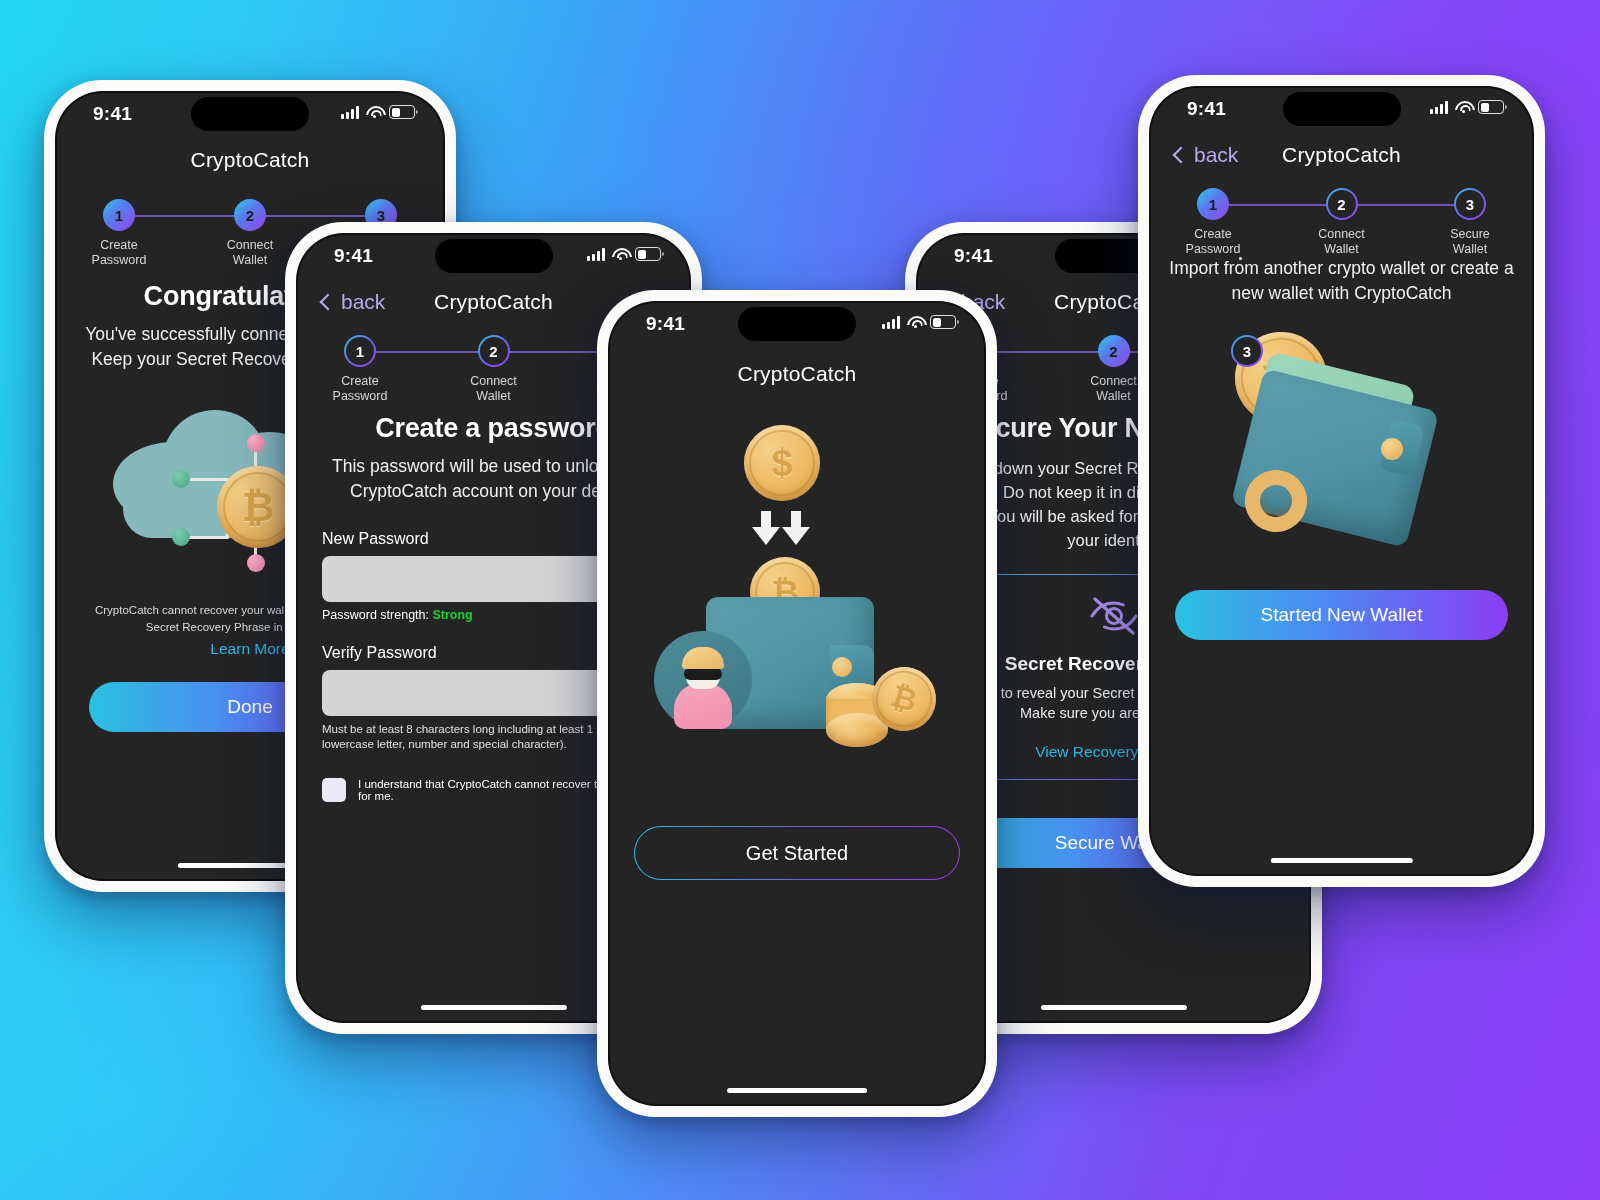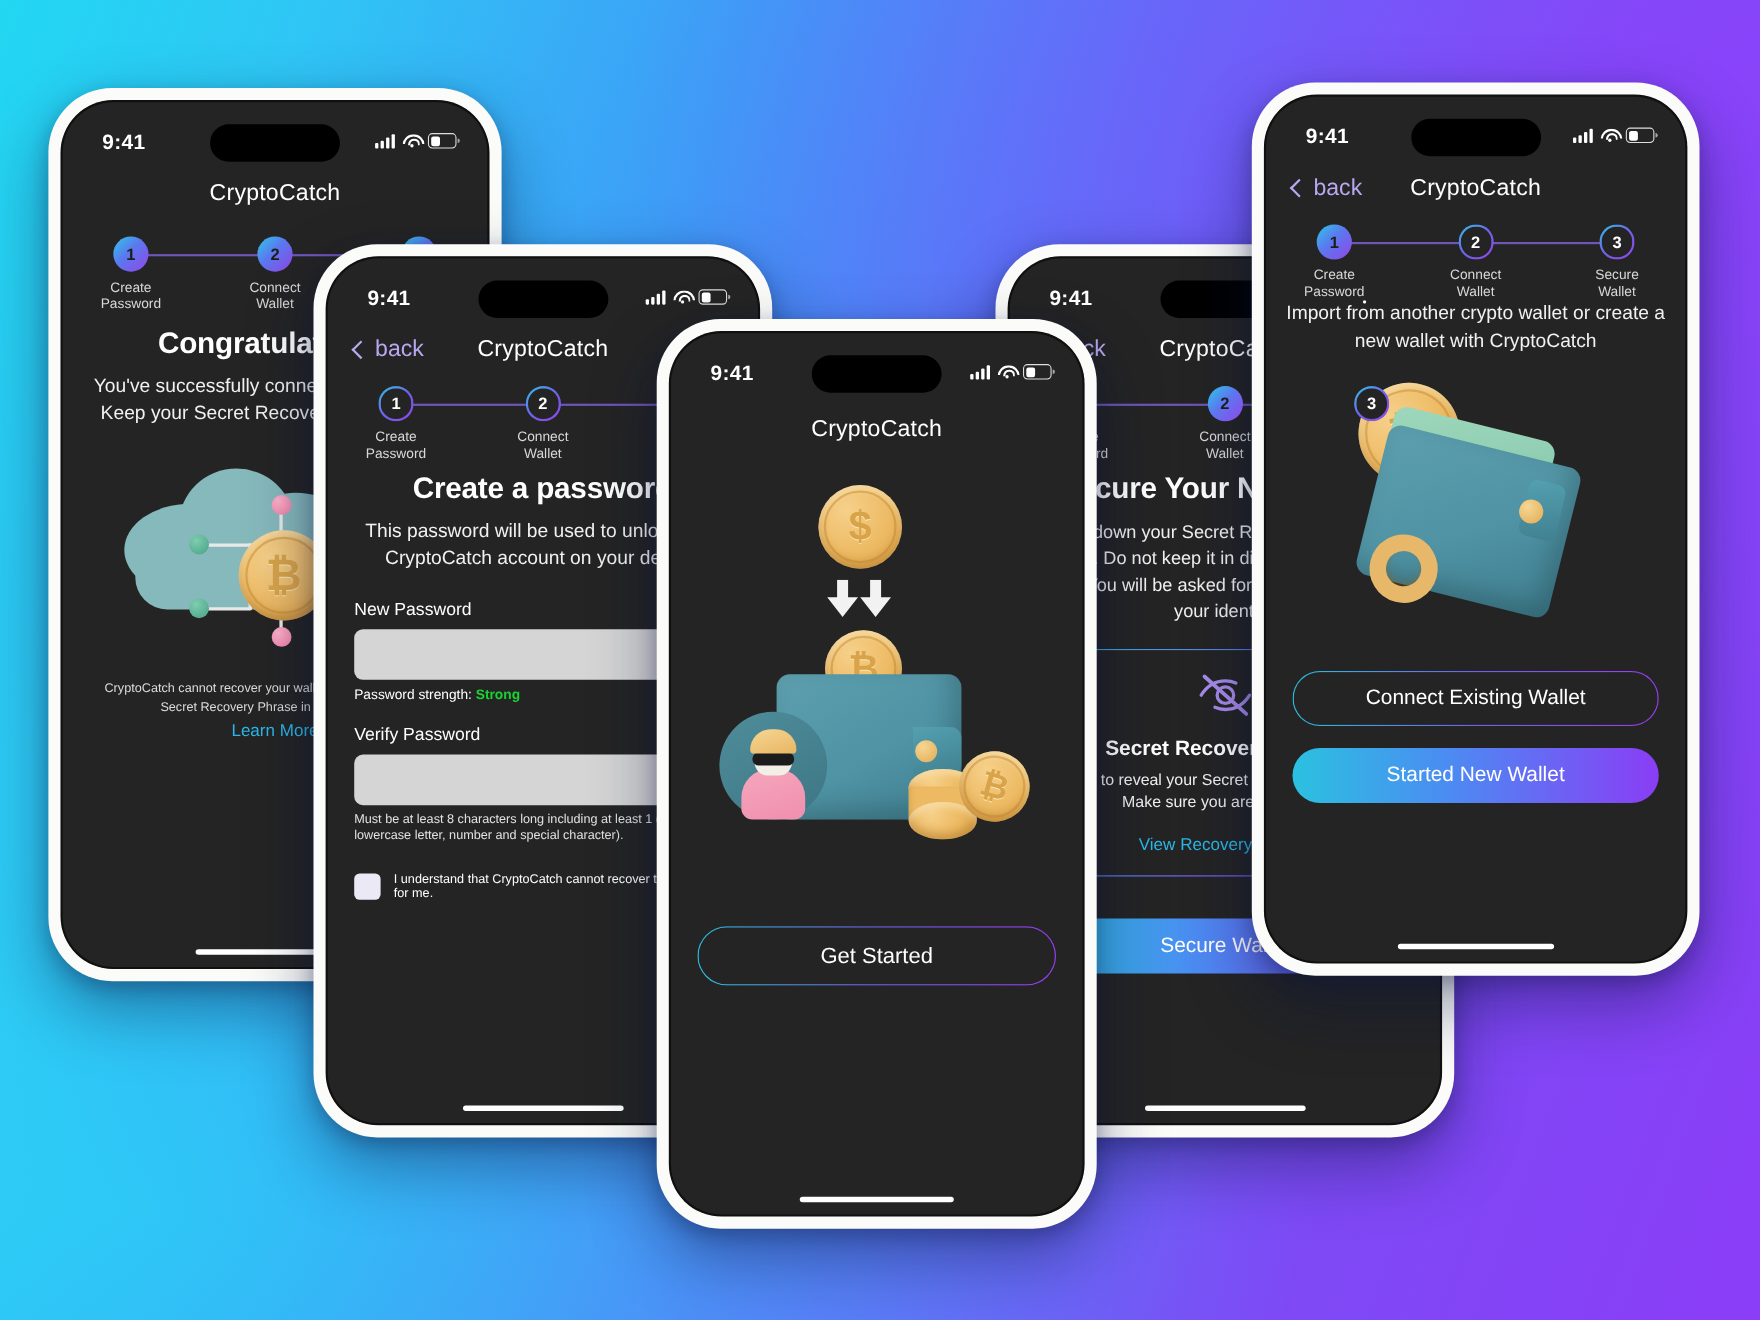--- a/index.html
+++ b/index.html
@@ -23,21 +23,21 @@
   }
   .screen{
     position:relative;width:100%;height:100%;
     background:#242424;border-radius:48px;overflow:hidden;
     color:#fff;
   }
   .screen::after{content:"";position:absolute;inset:0;border-radius:48px;
     box-shadow:inset 0 0 0 2px rgba(0,0,0,.55);pointer-events:none;}
 
   
-  .statusbar{position:relative;height:46px;display:flex;align-items:center;margin-top:16px;}
+  .statusbar{position:relative;height:46px;display:flex;align-items:center;}
   .sb-time{position:absolute;left:38px;top:12px;font-size:19px;font-weight:bold;letter-spacing:.3px;}
   .notch{position:absolute;left:50%;transform:translateX(-50%);top:6px;
     width:118px;height:34px;background:#000;border-radius:18px;}
   .sb-right{position:absolute;right:30px;top:14px;display:flex;align-items:center;gap:7px;}
   .bars{display:flex;align-items:flex-end;gap:2px;height:13px;}
   .bars i{display:block;width:3px;background:#fff;border-radius:1px;}
   .bars i:nth-child(1){height:5px}.bars i:nth-child(2){height:7px}
   .bars i:nth-child(3){height:10px}.bars i:nth-child(4){height:13px}
   .wifi{width:16px;height:12px;position:relative;}
   .wifi::before{content:"";position:absolute;left:0;top:0;width:16px;height:16px;
@@ -208,20 +208,21 @@
 
       <div class="coin" style="position:absolute;left:162px;top:86px;width:82px;height:82px;font-size:40px;">
         <span class="ring"></span>
           <span class="sym">₿</span>
       </div>
     </div>
 
     <div class="fineprint" style="margin-top:12px;">CryptoCatch cannot recover your wallet should you lose your Secret Recovery Phrase in your settings.</div>
     <div class="link">Learn More</div>
 
+    <div class="btn btn-grad" style="margin:24px 34px 0;">Done</div>
 
     <div class="homebar"></div>
   </div>
 </div>
 
 <div class="phone" style="left:285px;top:222px;width:395px;height:790px;">
   <div class="screen">
 
     <div class="statusbar">
       <div class="sb-time">9:41</div>
@@ -449,21 +450,20 @@
       <div style="position:absolute;left:106px;top:58px;width:150px;height:108px;border-radius:12px;
                   background:linear-gradient(160deg,#9ed7bc,#7cc2a6);transform:rotate(14deg);"></div>
       <div class="wallet-body" style="position:absolute;left:96px;top:78px;width:180px;height:140px;transform:rotate(14deg);"></div>
       <div class="wallet-strap" style="left:236px;top:112px;width:34px;height:52px;transform:rotate(14deg);"></div>
       <div class="snap" style="left:232px;top:128px;width:22px;height:22px;"></div>
       <div style="position:absolute;left:96px;top:160px;width:62px;height:62px;border-radius:50%;
                   border:15px solid #e8b86a;box-sizing:border-box;transform:rotate(14deg);
                   box-shadow:inset 0 -3px 6px rgba(150,95,25,.4);"></div>
     </div>
 
-    <div class="btn btn-outline" style="margin:24px 26px 0;">Connect Existing Wallet</div>
     <div class="btn btn-grad" style="margin:20px 26px 0;">Started New Wallet</div>
 
     <div class="homebar"></div>
   </div>
 </div>
 
 <div class="phone" style="left:597px;top:290px;width:378px;height:805px;z-index:9;">
   <div class="screen">
 
     <div class="statusbar">

